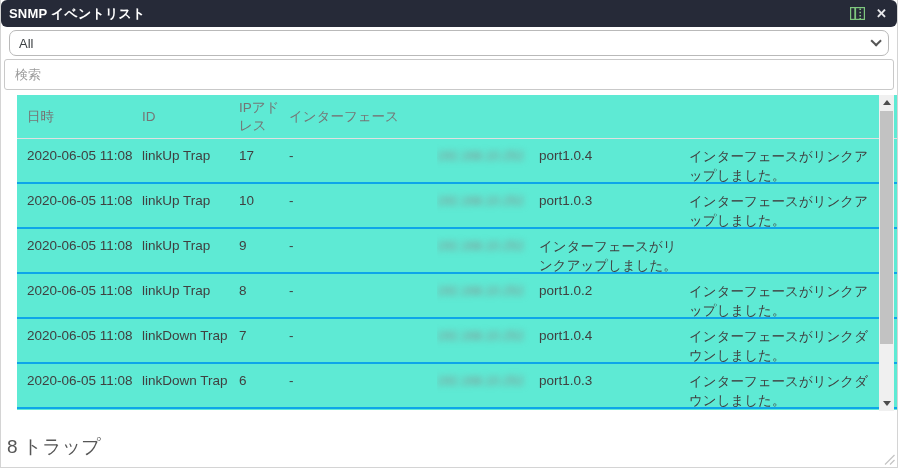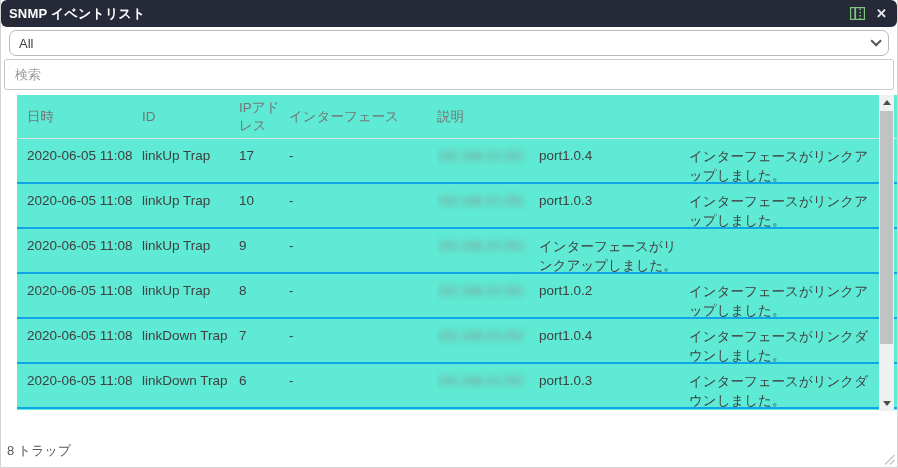--- a/index.html
+++ b/index.html
@@ -80,21 +80,21 @@
   }
   .sb-btn.up{top:0;}
   .sb-btn.down{bottom:0;}
   .tri-up{width:0;height:0;border-left:4px solid transparent;border-right:4px solid transparent;border-bottom:5px solid #4d4d4d;}
   .tri-down{width:0;height:0;border-left:4px solid transparent;border-right:4px solid transparent;border-top:5px solid #4d4d4d;}
   .sb-thumb{
     position:absolute;left:1px;top:16px;width:13px;height:233px;background:#c2c2c2;cursor:pointer;
   }
   
   .footer-label{
-    position:absolute;left:6px;bottom:7px;font-size:13px;color:#565656;
+    position:absolute;left:6px;bottom:7px;font-size:19px;color:#565656;
   }
   .resize-grip{
     position:absolute;right:2px;bottom:3px;width:13px;height:13px;cursor:nwse-resize;
   }
 </style>
 </head>
 <body>
 
 <div class="dialog">
 
@@ -122,21 +122,20 @@
   </div>
 
   <input class="search-box" type="text" placeholder="検索" style="">
 
   <div class="table-area">
     <div class="grid-row thead-row">
       <div class="th">日時</div>
       <div class="th">ID</div>
       <div class="th">IPアドレス</div>
       <div class="th">インターフェース</div>
-      <div class="th">説明</div>
     </div>
     <div id="table-body">
   <div class="grid-row tr">
     <div class="td c-date">2020-06-05 11:08</div>
     <div class="td c-mib">linkUp Trap</div>
     <div class="td c-id">17</div>
     <div class="td c-trap">-</div>
     <div class="td c-ip">
       <span class="blur-text">192.168.10.252</span>
     </div>

